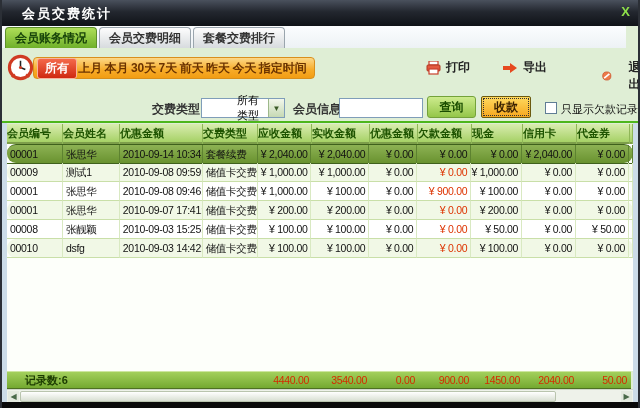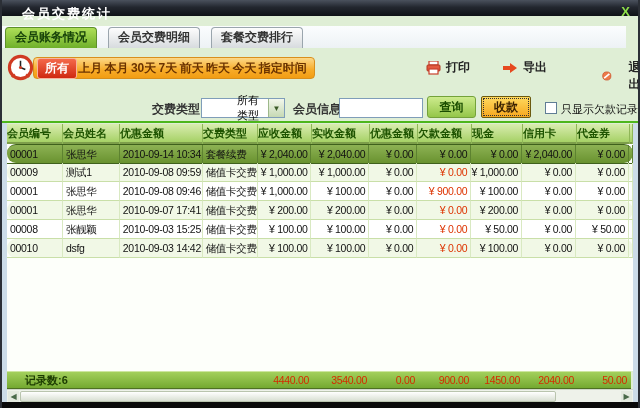--- a/index.html
+++ b/index.html
@@ -2,28 +2,28 @@
 <html><head>
 <meta charset="utf-8">
 <style>
   * { margin:0; padding:0; box-sizing:border-box; }
   html,body { width:640px; height:408px; }
   body { font-family:"Liberation Sans", sans-serif; }
   #window { position:relative; width:640px; height:408px; background:#dfeed5; overflow:hidden;
             border-left:2px solid #2b2f36; border-right:2px solid #2b2f36; }
 
   
-  .titlebar { position:absolute; top:0; left:-2px; right:-2px; height:16px;
+  .titlebar { position:absolute; top:0; left:-2px; right:-2px; height:26px;
               background:linear-gradient(#4a515d, #23272f 45%, #0f1217); }
   .title-text { position:absolute; left:22px; top:5px; color:#ffffff; font-size:13px; font-weight:bold; letter-spacing:2px; }
   .close-x { position:absolute; right:10px; top:4px; color:#8ee04a; font-size:13px; font-weight:bold; cursor:pointer; }
 
   
   .tabstrip { position:absolute; top:26px; left:0; right:12px; height:22px;
-              background:linear-gradient(#fbfdfe,#edf2f5); display:flex; align-items:flex-end; padding-left:3px; gap:11px;font-family:Liberation Mono, monospace; }
+              background:linear-gradient(#fbfdfe,#edf2f5); display:flex; align-items:flex-end; padding-left:3px; gap:2px; }
   .tab { height:21px; line-height:20px; padding:0 9px; font-size:12px; font-weight:bold;
          border:1px solid #9aa5ad; border-bottom:none; border-radius:4px 4px 0 0;
          background:linear-gradient(#fdfdfd,#d7dbde); color:#333; cursor:pointer; white-space:nowrap; }
   .tab.active { background:linear-gradient(#aede58,#6fb02a); color:#174309; border-color:#5d8f2b; }
 
   
   .clock-icon { position:absolute; left:5px; top:54px; width:27px; height:27px; }
   .range-bar { position:absolute; left:31px; top:57px; width:282px; height:22px;
                background:linear-gradient(#fdd887,#f7ab28 60%, #f29d13); border:1px solid #d98f1c;
                border-radius:4px; display:flex; align-items:center; padding:0 6px 0 3px; }

